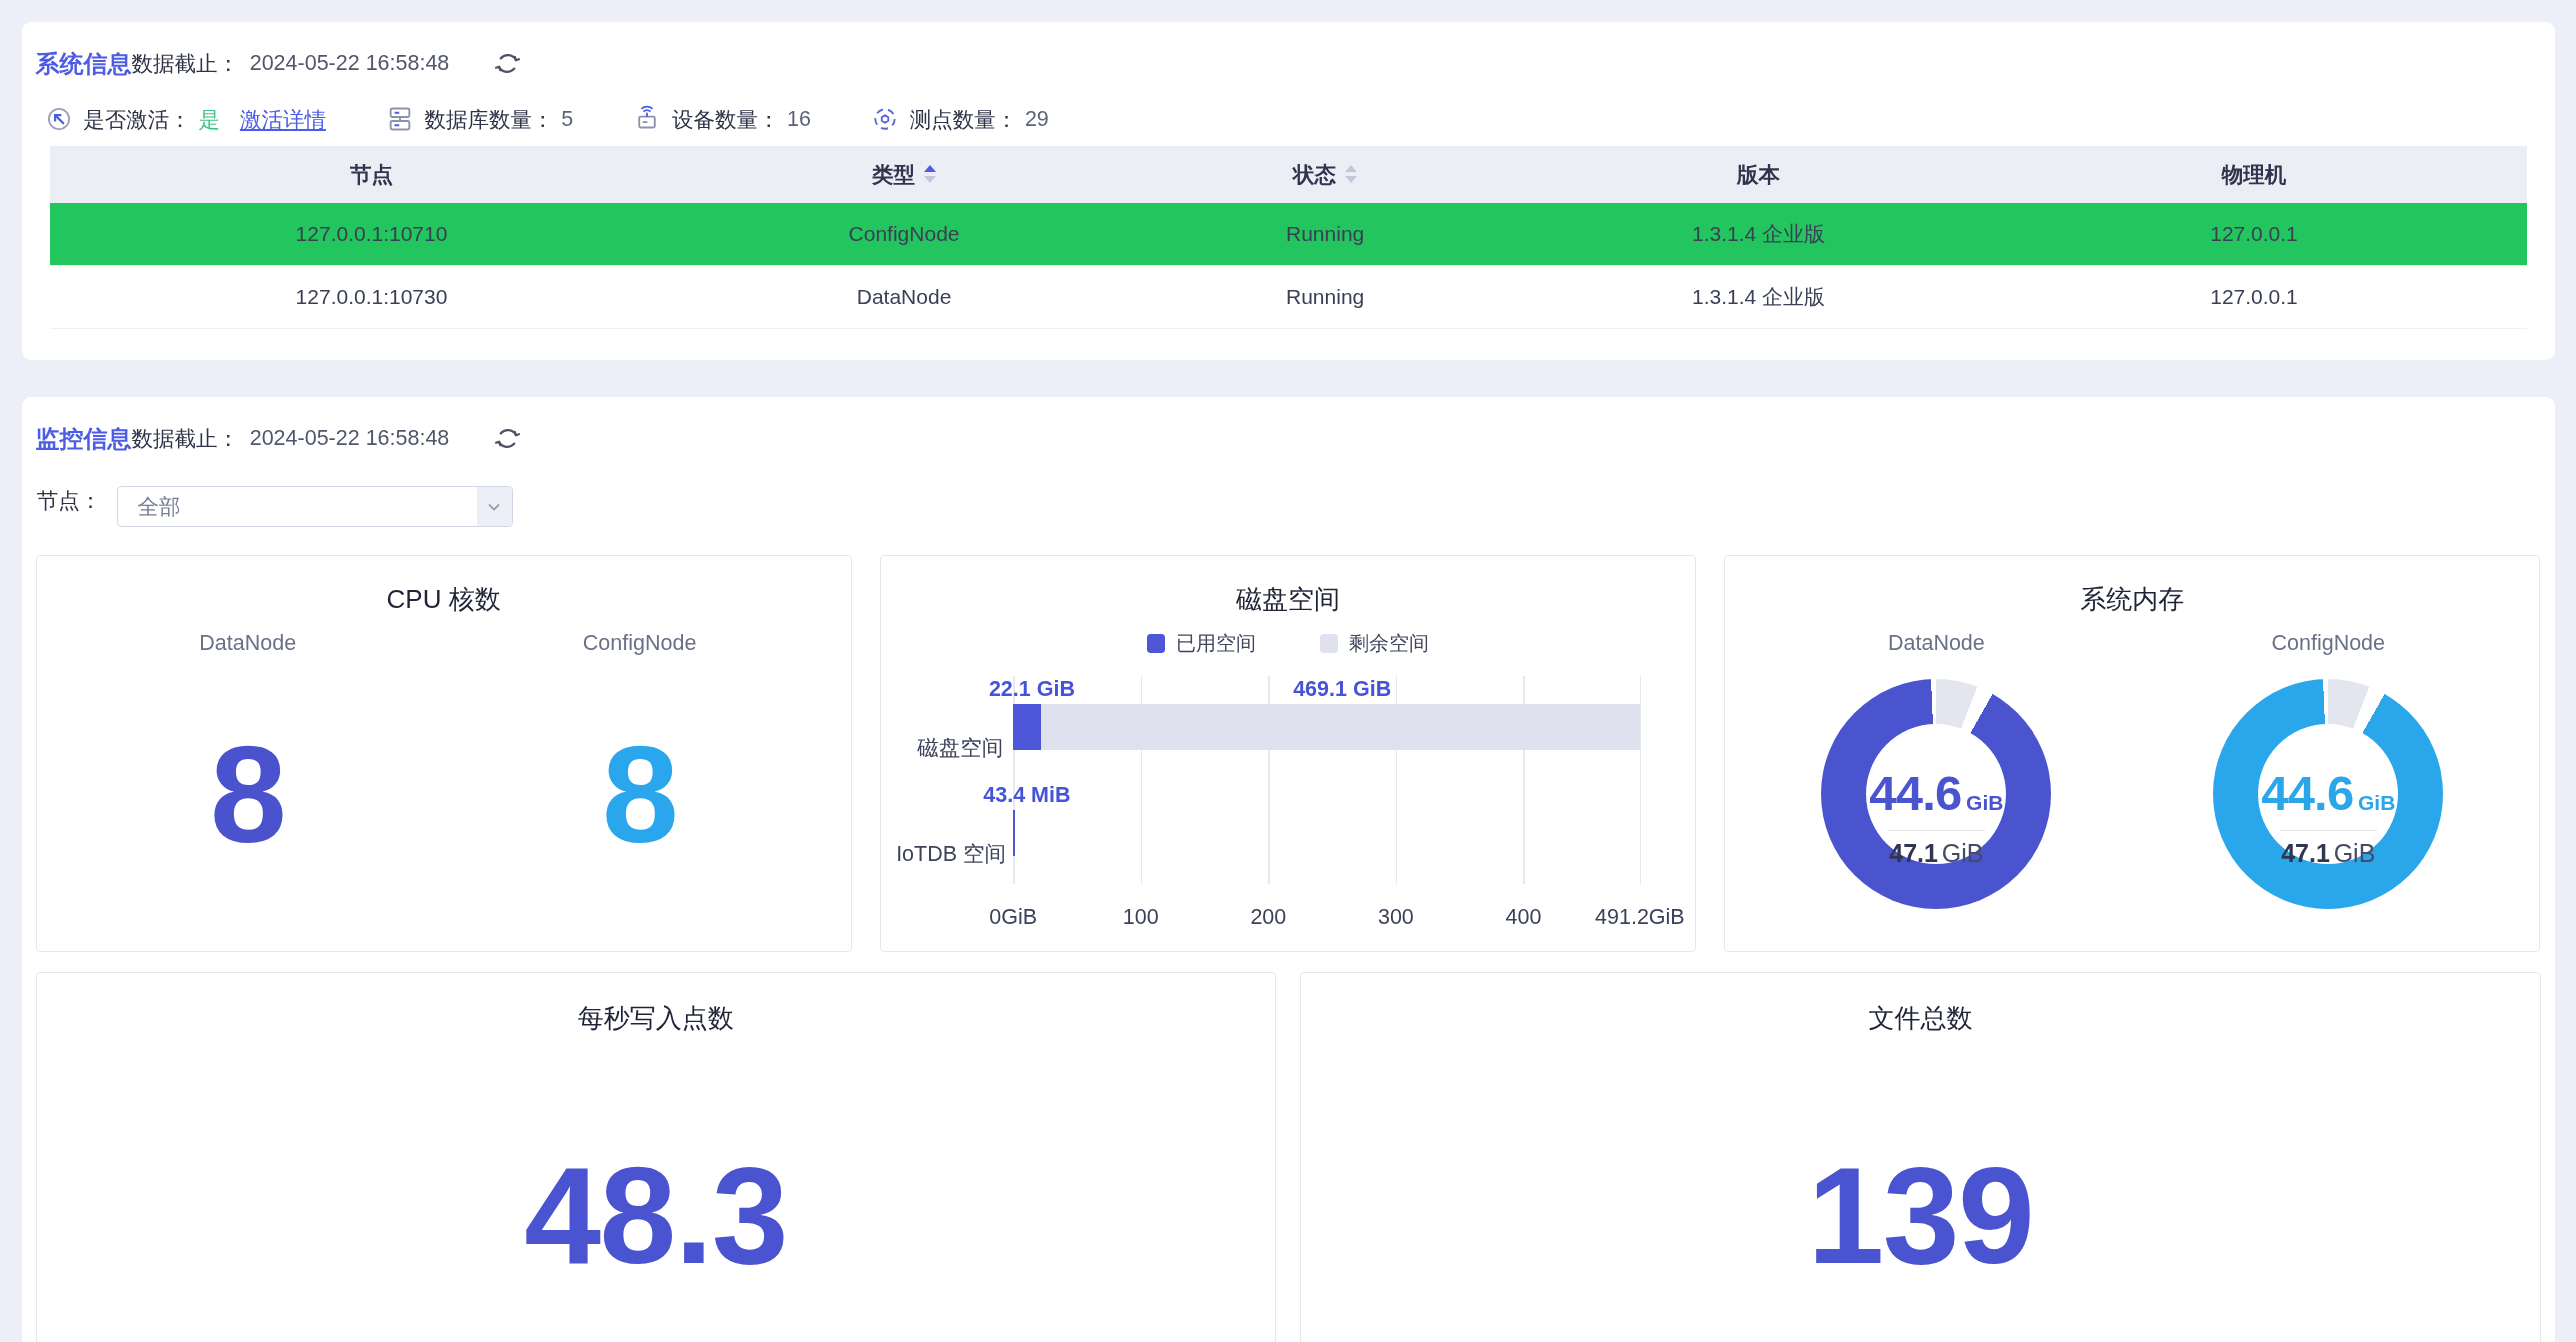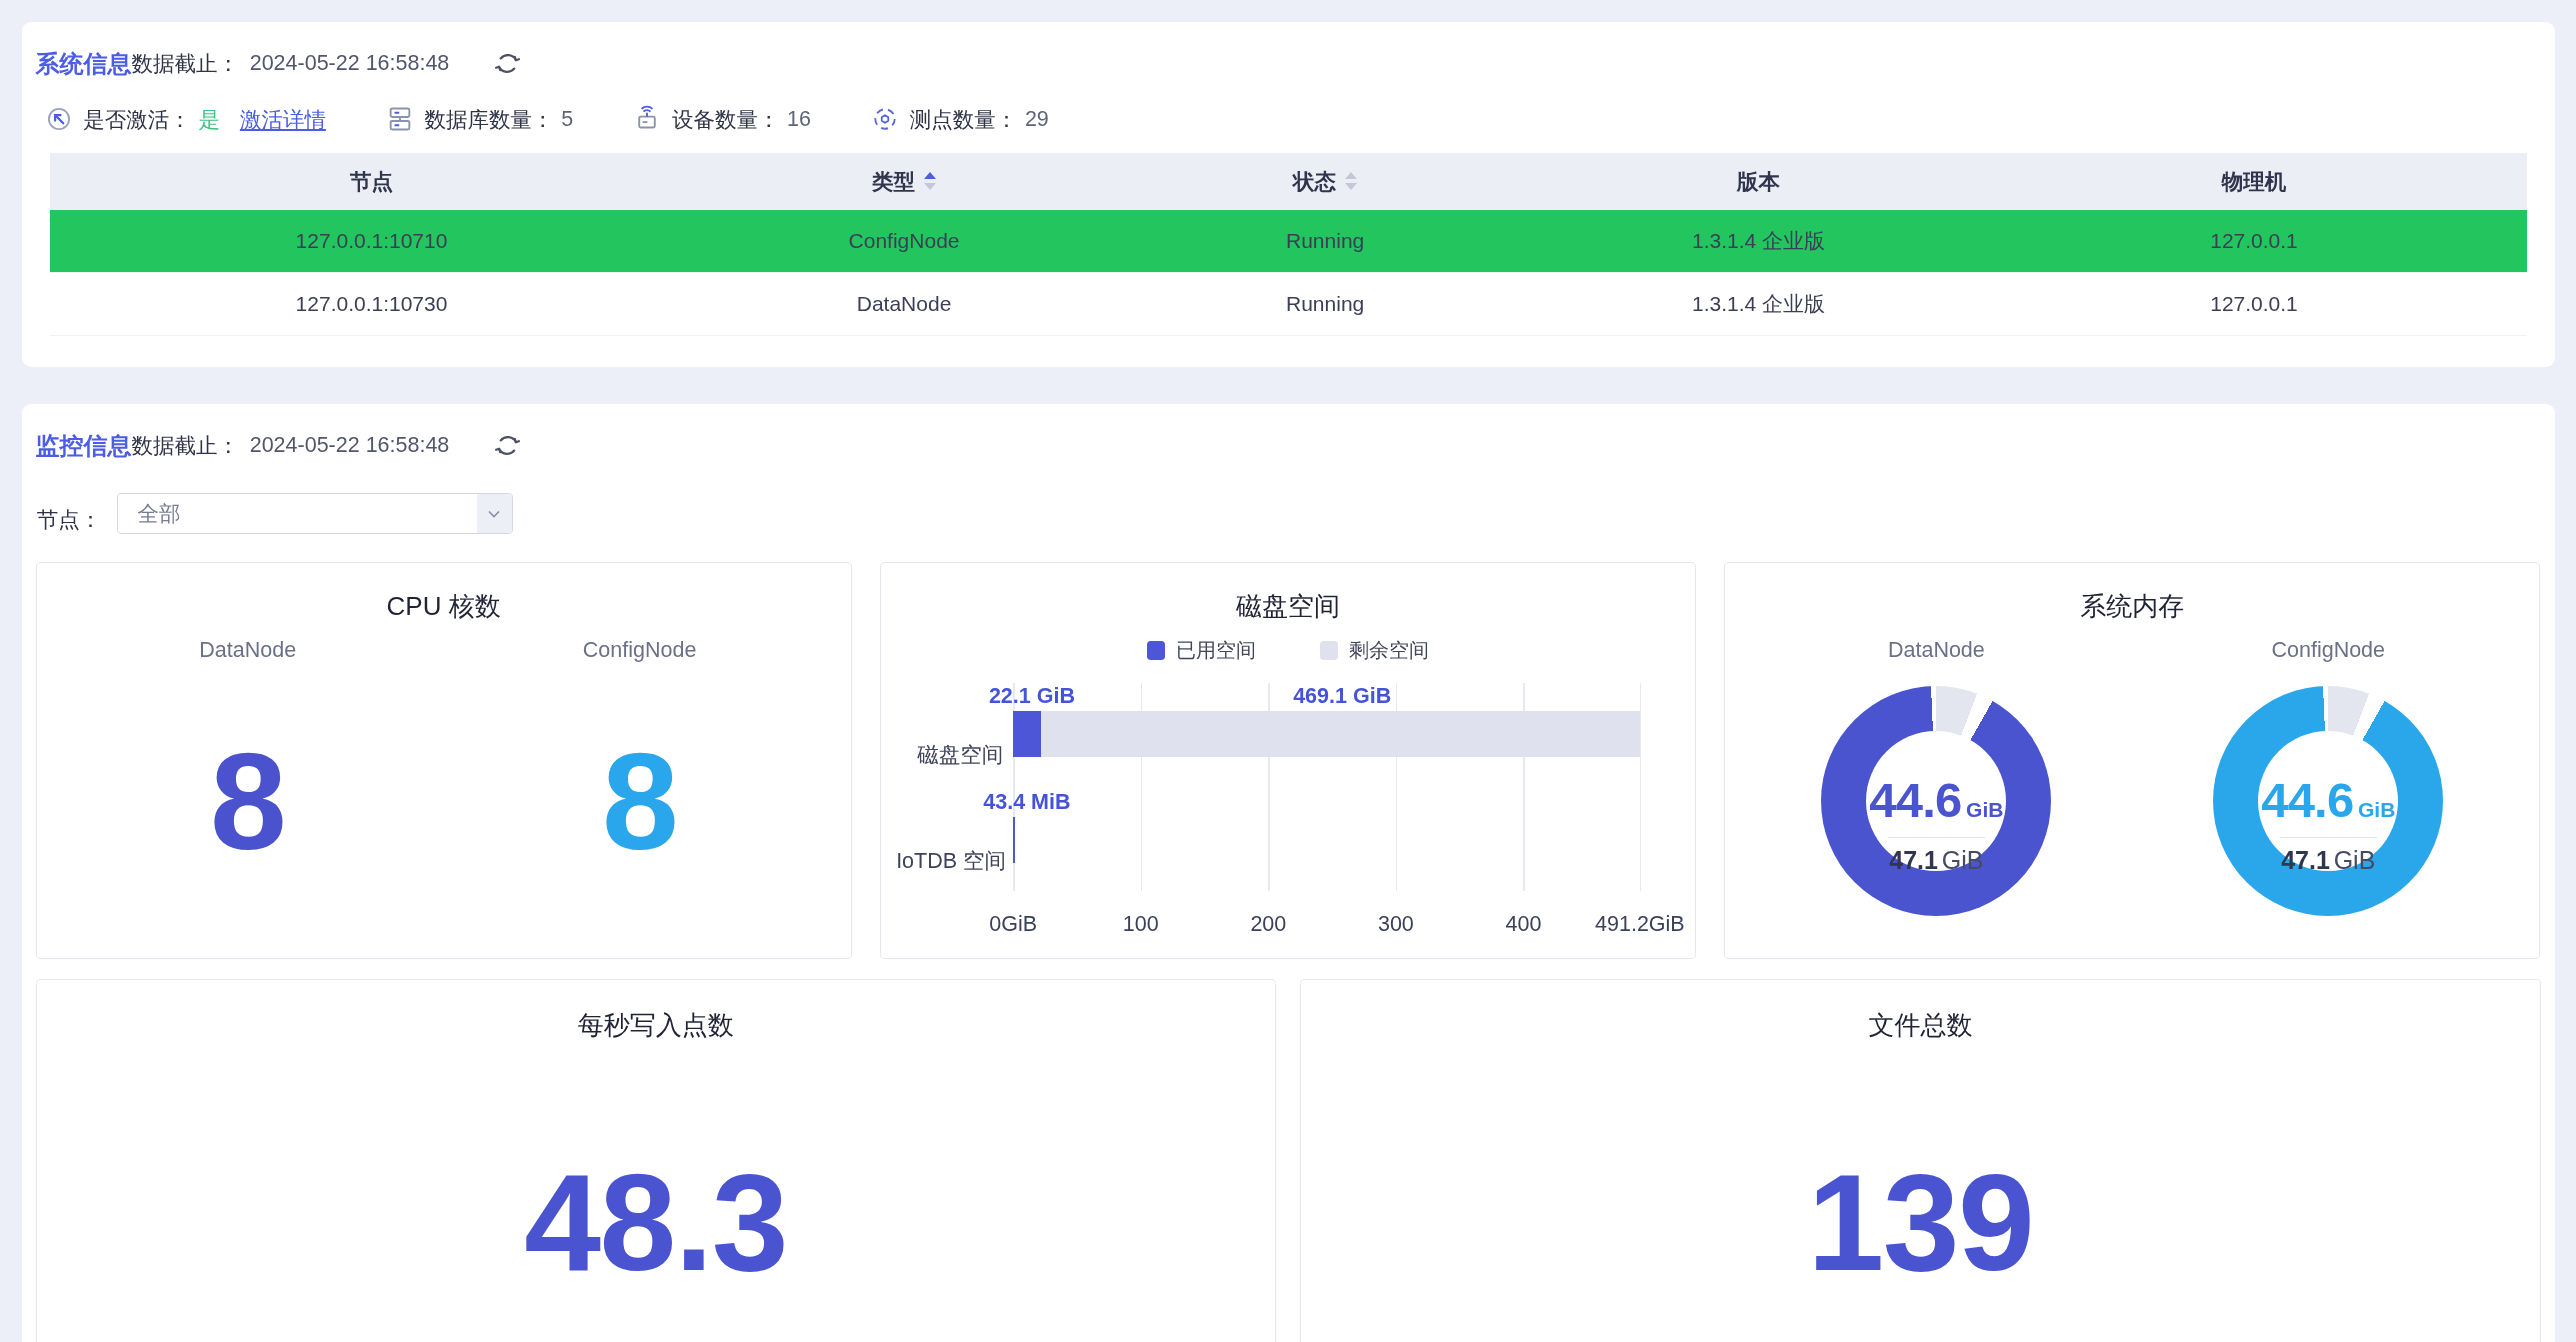--- a/index.html
+++ b/index.html
@@ -32,40 +32,40 @@
   
   .status-row { display: flex; align-items: center; margin: 26px 23px 0; }
   .status-item { display: flex; align-items: center; margin-right: 60px; }
   .status-item .s-icon { width: 28px; height: 28px; margin-right: 10.7px; display: inline-flex; }
   .status-label { font-size: 21.5px; color: #2e3247; }
   .status-value { font-size: 21.5px; color: #5e6478; margin-left: 7.7px; }
   .status-yes { font-size: 21.5px; color: #3ec183; margin-left: 7.7px; }
   .status-link { font-size: 21.5px; color: #4c5ce4; text-decoration: underline; margin-left: 20px; cursor: pointer; }
 
   
-  .table-wrap { margin: 19px 28px 0; }
+  .table-wrap { margin: 12px 28px 0; }
   table { width: 100%; border-collapse: collapse; table-layout: fixed; }
   thead th {
     height: 57px; background: #eceef6; font-size: 21.5px; font-weight: 700;
     color: #30344d; text-align: center; vertical-align: middle;
   }
   tbody td {
     height: 63px; font-size: 21px; color: #3a3f55; text-align: center; vertical-align: middle;
   }
   tbody tr.alt { background: #22c55e; }
   tbody tr { border-bottom: 1.5px solid #f0f1f7; }
   .th-inner { display: inline-flex; align-items: center; justify-content: center; }
   .caret { display: inline-flex; flex-direction: column; margin-left: 9.2px; }
   .caret i { display: block; width: 0; height: 0; border-left: 6.1px solid transparent; border-right: 6.1px solid transparent; }
   .caret .up { border-bottom: 7.7px solid #c3c7d9; margin-bottom: 3.8px; }
   .caret .down { border-top: 7.7px solid #c3c7d9; }
   .caret .up.active { border-bottom-color: #4c5ce4; }
 
   
-  .filter-row { display: flex; align-items: flex-end; margin: 32px 15.3px 0; }
+  .filter-row { display: flex; align-items: flex-start; margin: 32px 15.3px 0; }
   .filter-label { font-size: 21.5px; color: #2e3247; margin-right: 15.3px; }
   .select-box {
     width: 396px; height: 41px; background: #fff;
     border: 1.5px solid #d3d6e4; border-radius: 4.6px;
     display: flex; align-items: center; justify-content: space-between;
     cursor: pointer; overflow: hidden;
   }
   .select-value { font-size: 21.5px; color: #767c94; padding-left: 20px; }
   .select-suffix { width: 35px; height: 100%; background: #edeff6; display: flex; align-items: center; justify-content: center; }
 

